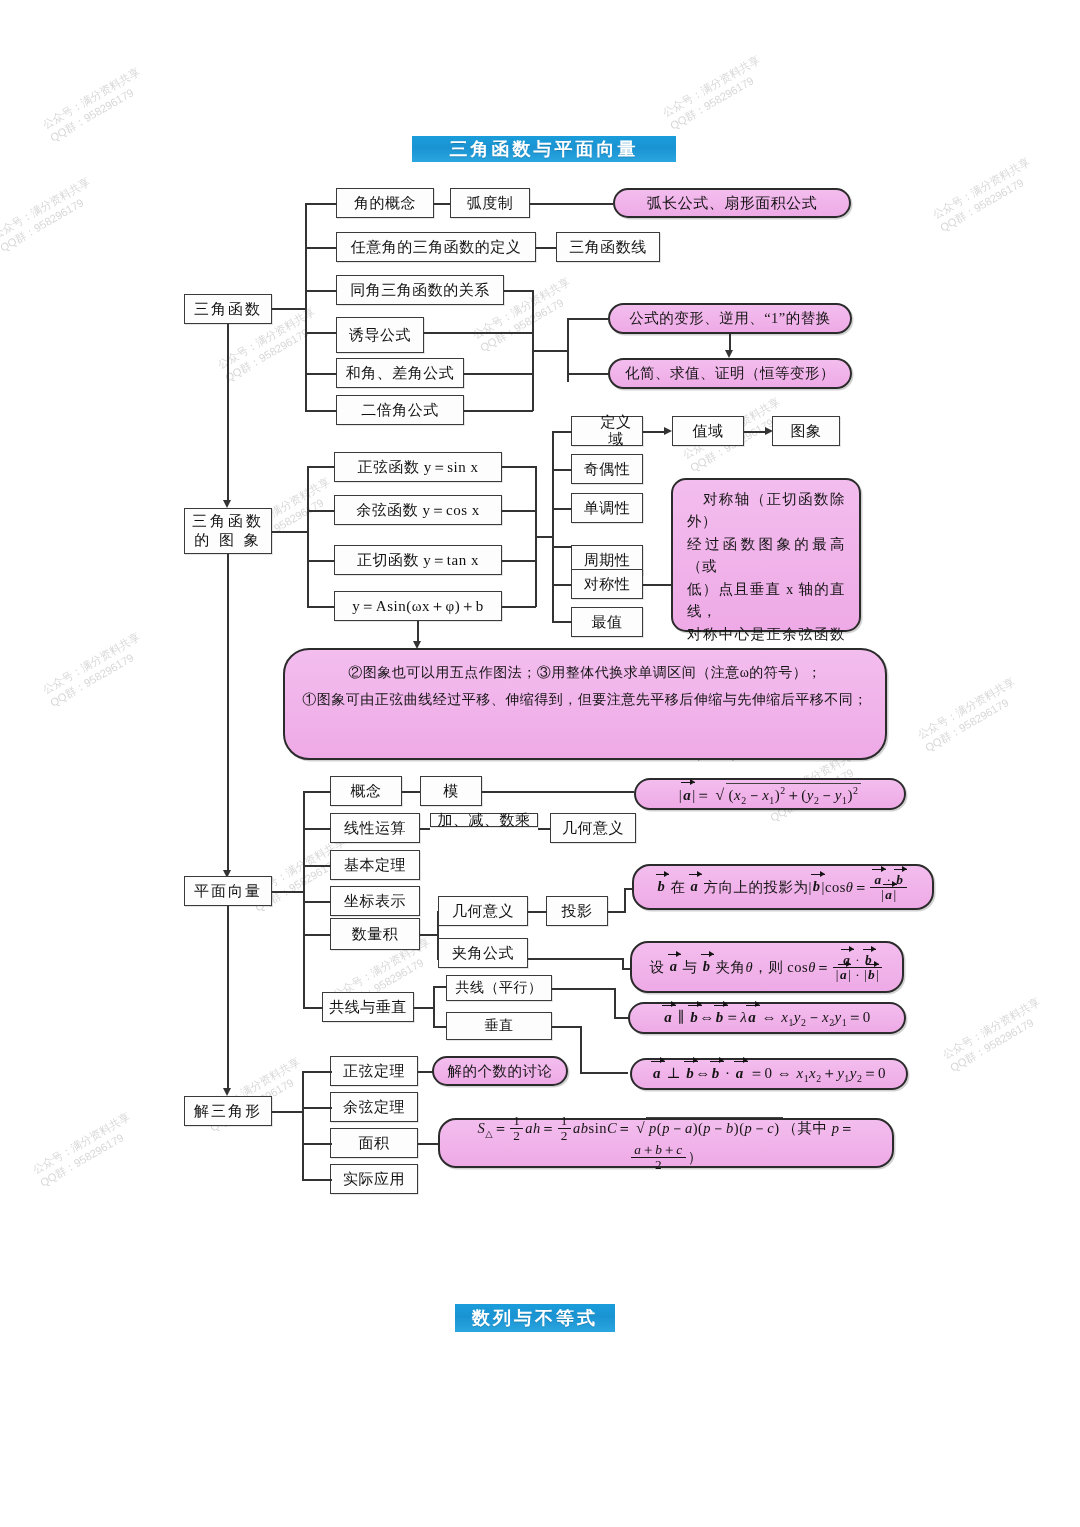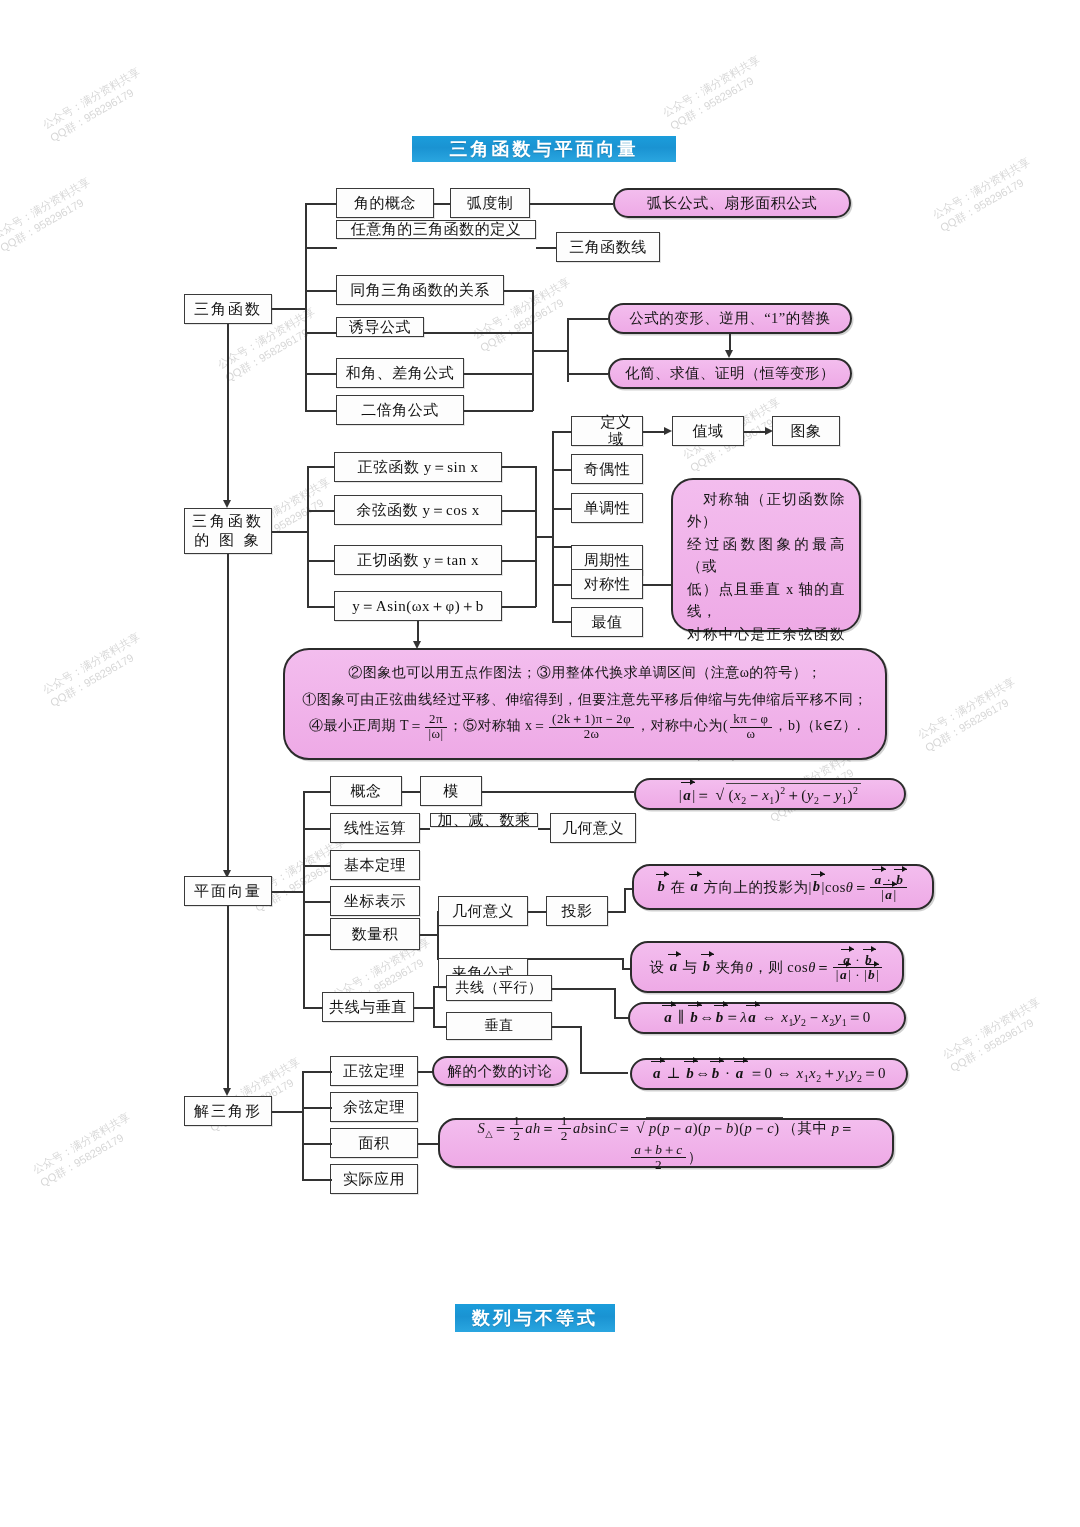--- a/index.html
+++ b/index.html
@@ -159,23 +159,23 @@
 QQ群：958296179</div>
 
   <div class="title-bar" style="left:412px;top:136px;width:264px;height:26px;font-size:18px;">三角函数与平面向量</div>
 
   <div class="node" style="left:184px;top:294px;width:88px;height:30px;letter-spacing:2px;">三角函数</div>
 
   <div class="ln lnh" style="left:272px;top:308px;width:34px;"></div>
   <div class="ln lnv" style="left:305px;top:203px;height:208px;"></div>
 
   <div class="node" style="left:336px;top:188px;width:98px;height:30px;">角的概念</div>
-  <div class="node" style="left:336px;top:220px;width:200px;height:19px;">任意角的三角函数的定义</div>
+  <div class="node" style="left:336px;top:232px;width:200px;height:30px;">任意角的三角函数的定义</div>
   <div class="node" style="left:336px;top:275px;width:168px;height:30px;">同角三角函数的关系</div>
-  <div class="node" style="left:336px;top:317px;width:88px;height:20px;">诱导公式</div>
+  <div class="node" style="left:336px;top:317px;width:88px;height:36px;">诱导公式</div>
   <div class="node" style="left:336px;top:358px;width:128px;height:30px;">和角、差角公式</div>
   <div class="node" style="left:336px;top:395px;width:128px;height:30px;">二倍角公式</div>
 
   <div class="ln lnh" style="left:305px;top:203px;width:32px;"></div>
   <div class="ln lnh" style="left:305px;top:247px;width:32px;"></div>
   <div class="ln lnh" style="left:305px;top:290px;width:32px;"></div>
   <div class="ln lnh" style="left:305px;top:332px;width:32px;"></div>
   <div class="ln lnh" style="left:305px;top:373px;width:32px;"></div>
   <div class="ln lnh" style="left:305px;top:410px;width:32px;"></div>
 
@@ -248,40 +248,37 @@
 
   <div class="ln lnh" style="left:643px;top:431px;width:21px;"></div>
   <div class="arrow-r" style="left:664px;top:427px;"></div>
   <div class="node" style="left:672px;top:416px;width:72px;height:30px;">值域</div>
   <div class="ln lnh" style="left:744px;top:431px;width:21px;"></div>
   <div class="arrow-r" style="left:765px;top:427px;"></div>
   <div class="node" style="left:772px;top:416px;width:68px;height:30px;">图象</div>
 
   <div class="ln lnh" style="left:643px;top:584px;width:30px;"></div>
 
-  <div class="pill note" style="left:671px;top:478px;width:190px;height:154px;flex-direction:column;align-items:stretch;">
+  <div class="pill note" style="left:671px;top:478px;width:190px;height:154px;flex-direction:column;align-items:stretch;border-radius:15px;">
     <div>　对称轴（正切函数除外）</div>
     <div>经过函数图象的最高（或</div>
     <div>低）点且垂直 x 轴的直线，</div>
     <div>对称中心是正余弦函数图</div>
     <div>象的零点，正切函数的对</div>
     <div>
       <span>称中心为(</span><span class="frac"><span class="num mi">kπ</span><span class="den">2</span></span><span>，0)（k∈Z）.</span>
     </div>
   </div>
 
   <div class="ln lnv" style="left:417px;top:621px;height:20px;"></div>
   <div class="arrow-d" style="left:413px;top:641px;"></div>
 
   <div class="pill blocknote" style="left:283px;top:648px;width:604px;height:112px;">
     <div style="font-size:14px;">②图象也可以用五点作图法；③用整体代换求单调区间（注意ω的符号）；</div>
     <div style="font-size:14px;">①图象可由正弦曲线经过平移、伸缩得到，但要注意先平移后伸缩与先伸缩后平移不同；</div>
-    <div style="font-size:14px;">
-      <span>④最小正周期 T＝</span><span class="frac"><span class="num">2π</span><span class="den">|ω|</span></span><span>；⑤对称轴 x＝</span><span class="frac"><span class="num">(2k＋1)π－2φ</span><span class="den">2ω</span></span><span>，对称中心为(</span><span class="frac"><span class="num">kπ－φ</span><span class="den">ω</span></span><span>，b)（k∈Z）.</span>
-    </div>
   </div>
 
   <div class="ln lnv" style="left:227px;top:554px;height:316px;"></div>
   <div class="arrow-d" style="left:223px;top:870px;"></div>
 
   <div class="node" style="left:184px;top:876px;width:88px;height:30px;letter-spacing:2px;">平面向量</div>
 
   <div class="ln lnh" style="left:272px;top:891px;width:32px;"></div>
   <div class="ln lnv" style="left:303px;top:791px;height:216px;"></div>
 
@@ -312,21 +309,21 @@
   <div class="ln lnh" style="left:420px;top:828px;width:10px;"></div>
   <div class="node" style="left:430px;top:813px;width:108px;height:14px;">加、减、数乘</div>
   <div class="ln lnh" style="left:538px;top:828px;width:12px;"></div>
   <div class="node" style="left:550px;top:813px;width:86px;height:30px;">几何意义</div>
 
   <div class="ln lnh" style="left:420px;top:934px;width:18px;"></div>
   <div class="ln lnv" style="left:437px;top:911px;height:48px;"></div>
   <div class="ln lnh" style="left:437px;top:911px;width:34px;"></div>
   <div class="ln lnh" style="left:437px;top:958px;width:34px;"></div>
   <div class="node" style="left:438px;top:896px;width:90px;height:30px;">几何意义</div>
-  <div class="node" style="left:438px;top:938px;width:90px;height:30px;margin-top:20px;">夹角公式</div>
+  <div class="node" style="left:438px;top:938px;width:90px;height:30px;">夹角公式</div>
   <div class="ln lnh" style="left:528px;top:911px;width:18px;"></div>
   <div class="node" style="left:546px;top:896px;width:62px;height:30px;">投影</div>
 
   <div class="ln lnh" style="left:608px;top:911px;width:18px;"></div>
   <div class="ln lnv" style="left:624px;top:888px;height:24px;"></div>
   <div class="ln lnh" style="left:624px;top:888px;width:10px;"></div>
 
   <div class="pill" style="left:632px;top:864px;width:302px;height:46px;">
     <span style="font-size:14.5px;">
       <span class="vec">b</span>&nbsp;在&nbsp;<span class="vec">a</span>&nbsp;方向上的投影为|<span class="vec">b</span>|cos<span class="mi">θ</span>＝<span class="frac"><span class="num"><span class="vec">a</span>&nbsp;·&nbsp;<span class="vec">b</span></span><span class="den">|<span class="vec">a</span>|</span></span>

